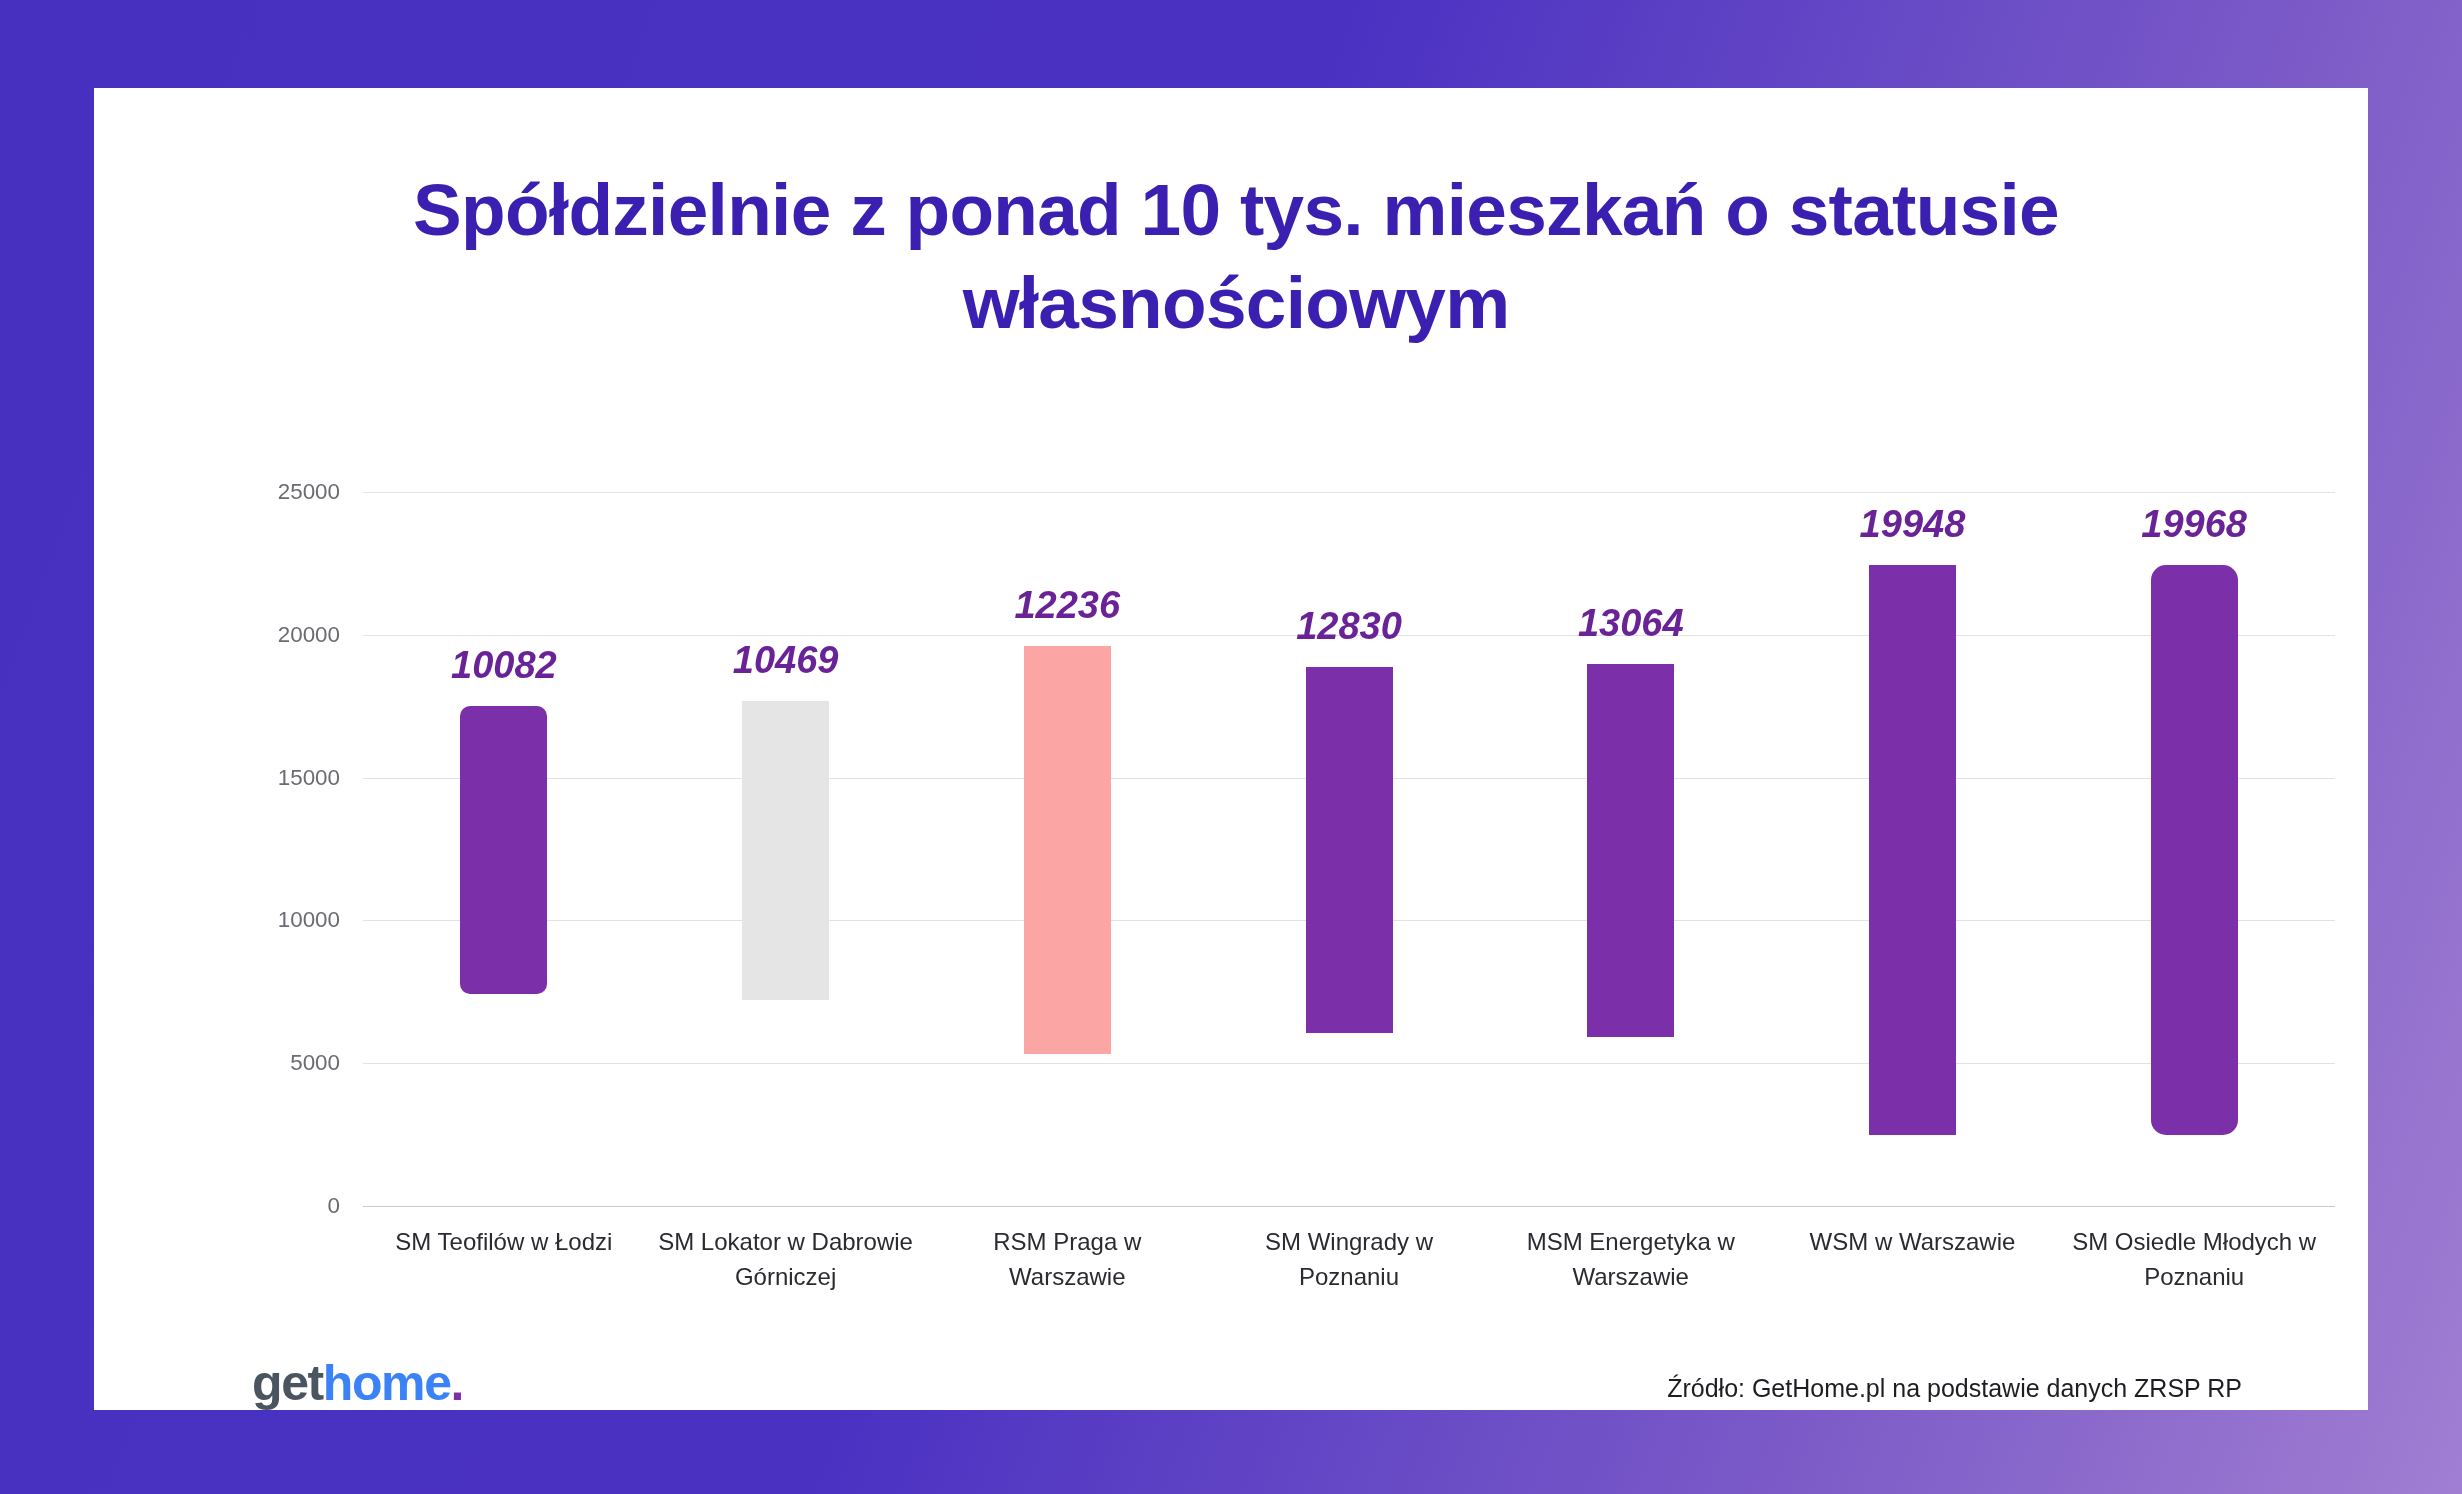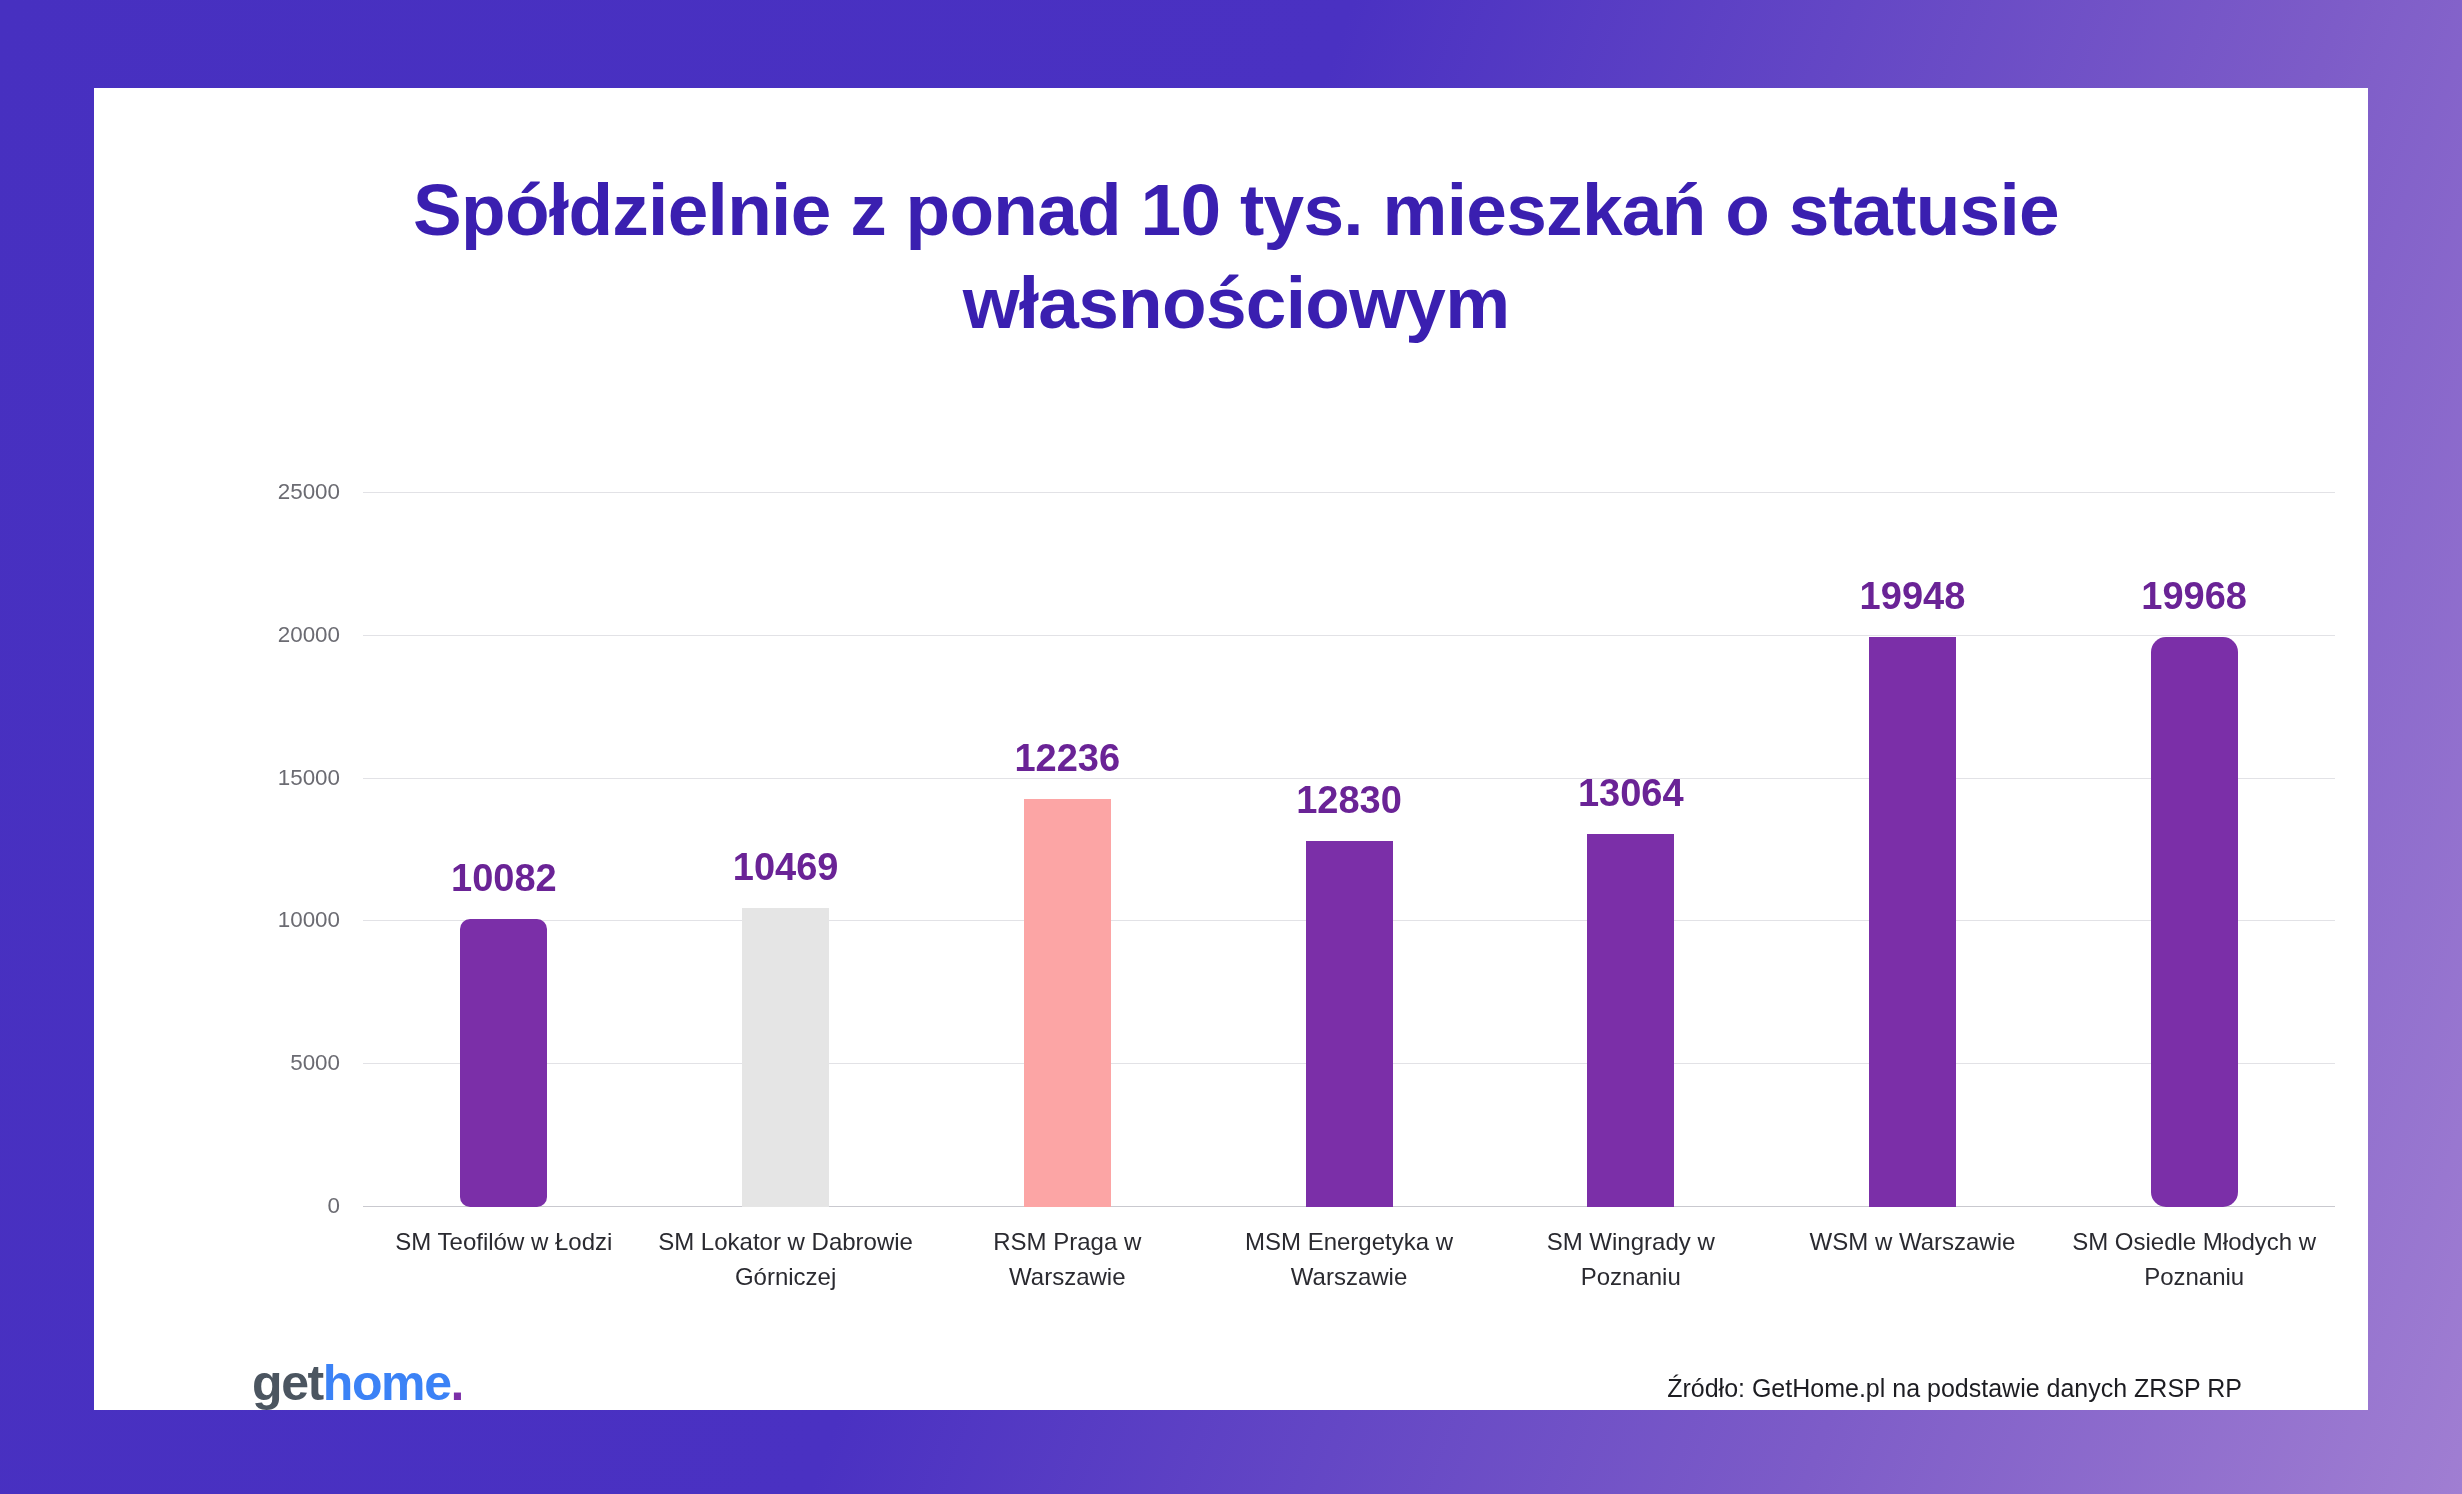--- a/index.html
+++ b/index.html
@@ -75,22 +75,23 @@
     height: 100%;
     display: flex;
     align-items: flex-end;
   }
   .bar-slot {
     flex: 1 1 0;
     height: 100%;
     position: relative;
     display: flex;
     flex-direction: column;
-    justify-content: flex-end;
+    justify-content: center;
     align-items: center;
+    font-style: italic;
   }
   .bar {
     width: 87px;
     background: #7b2fa8;
     position: relative;
   }
   .bar-value {
     position: absolute;
     bottom: 100%;
     margin-bottom: 19px;
@@ -204,22 +205,22 @@
               <div class="bar-value" style="color: rgb(106, 35, 150);">19968</div>
             </div>
           </div>
         </div>
     </div>
 
     <div class="xlabels" id="xlabels">
         <div class="xlabel">SM Teofilów w Łodzi</div>
         <div class="xlabel">SM Lokator w Dabrowie Górniczej</div>
         <div class="xlabel">RSM Praga w Warszawie</div>
+        <div class="xlabel">SM Wingrady w Poznaniu</div>
         <div class="xlabel">MSM Energetyka w Warszawie</div>
-        <div class="xlabel">SM Wingrady w Poznaniu</div>
         <div class="xlabel">WSM w Warszawie</div>
         <div class="xlabel">SM Osiedle Młodych w Poznaniu</div>
       </div>
 
     <div class="logo">
       <span class="get">get</span><span class="home">home</span><span class="dot">.</span>
     </div>
 
     <div class="source">Źródło: GetHome.pl na podstawie danych ZRSP RP</div>
   </div>

